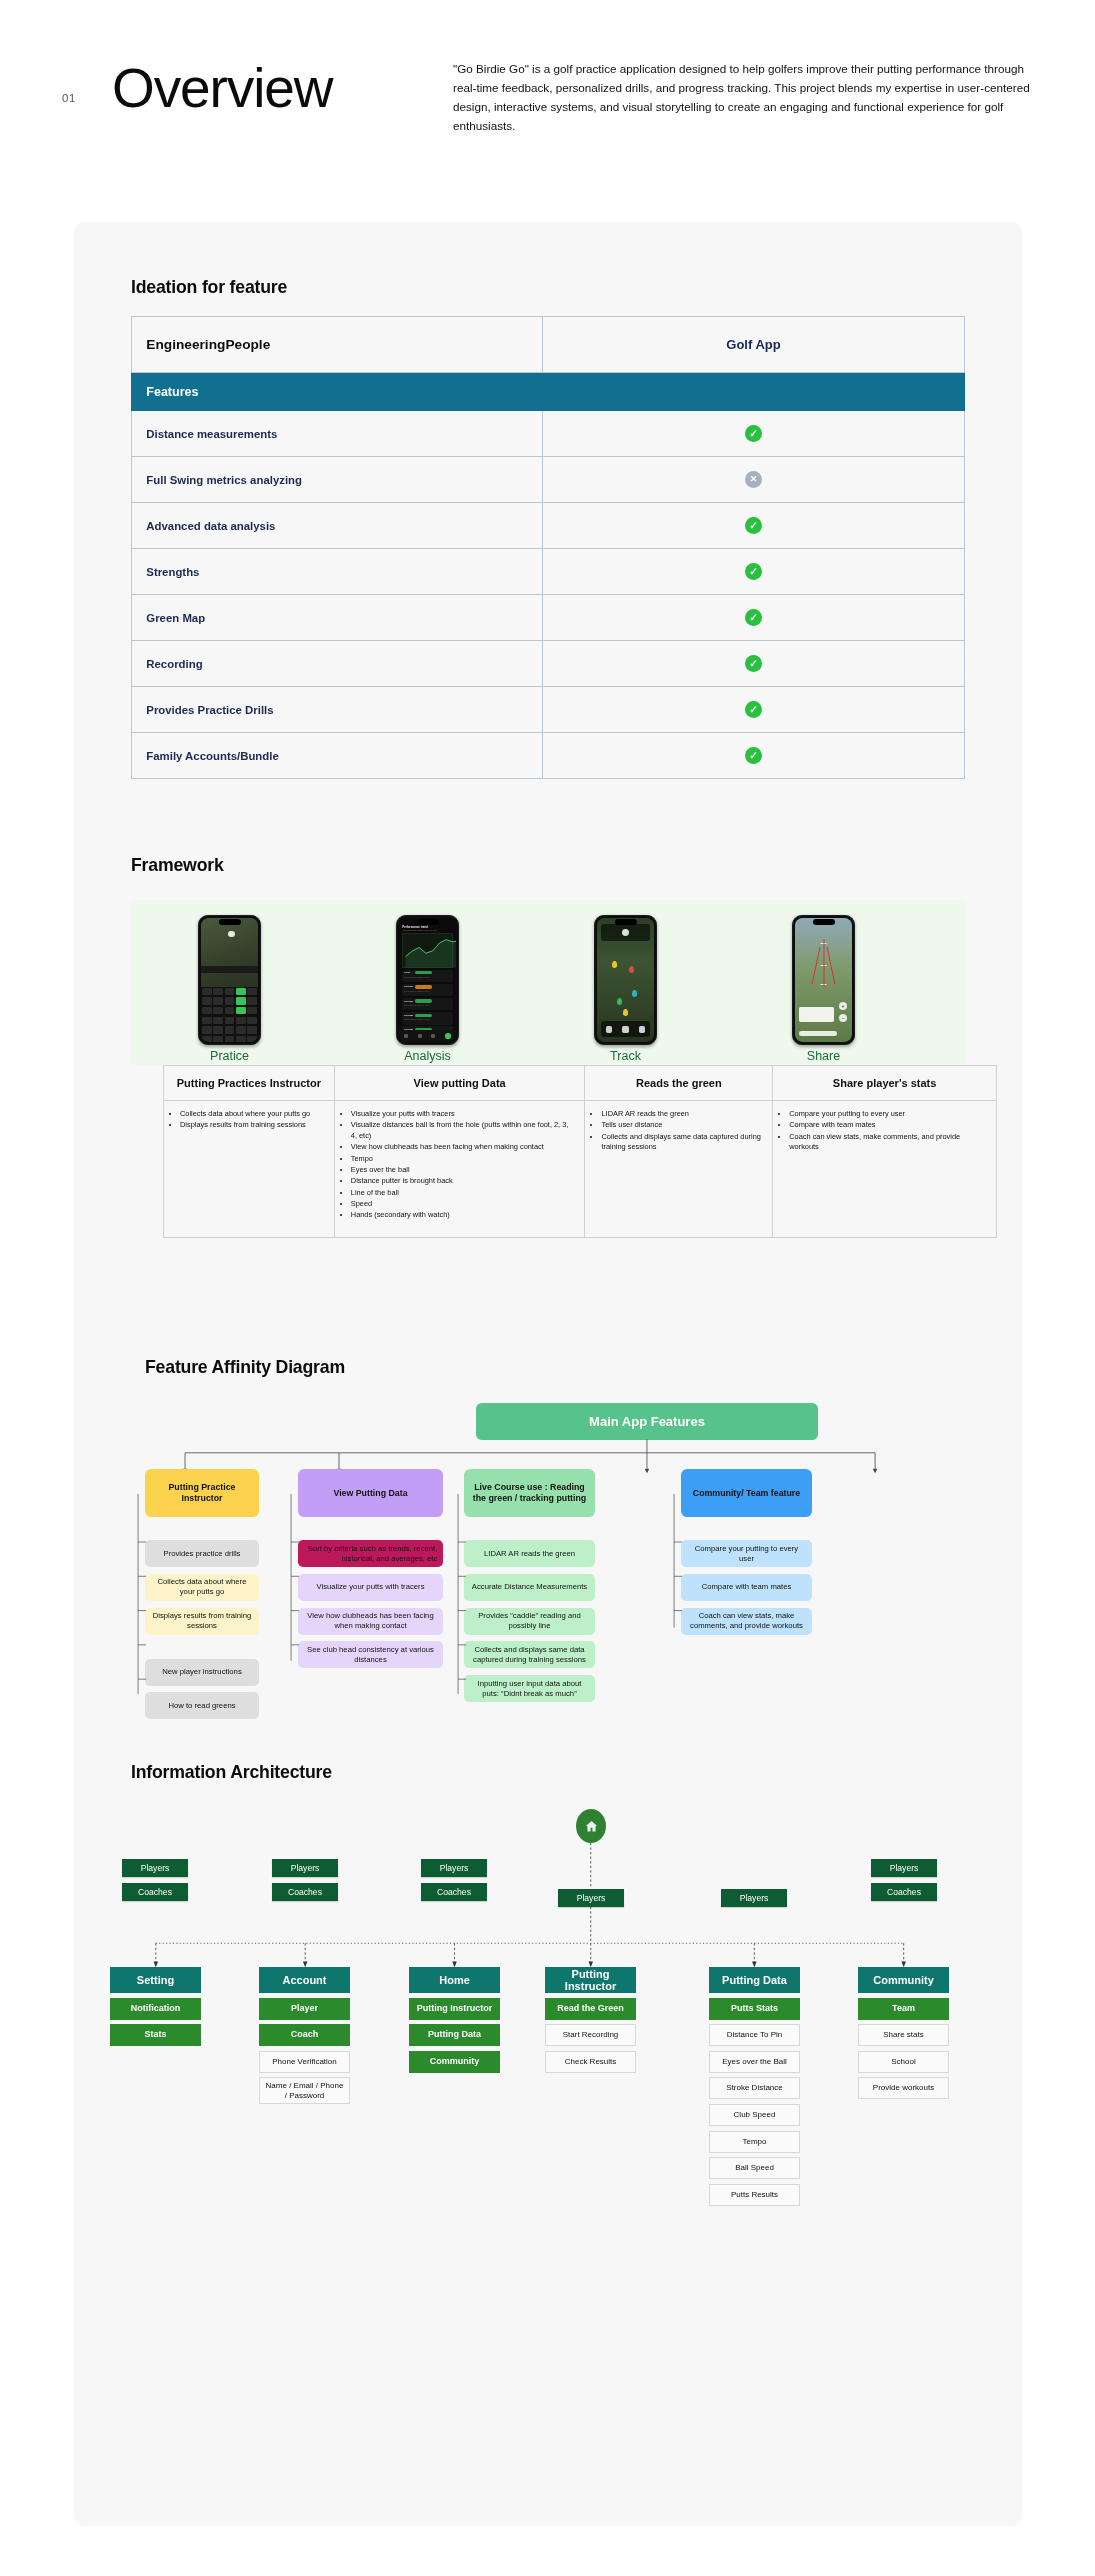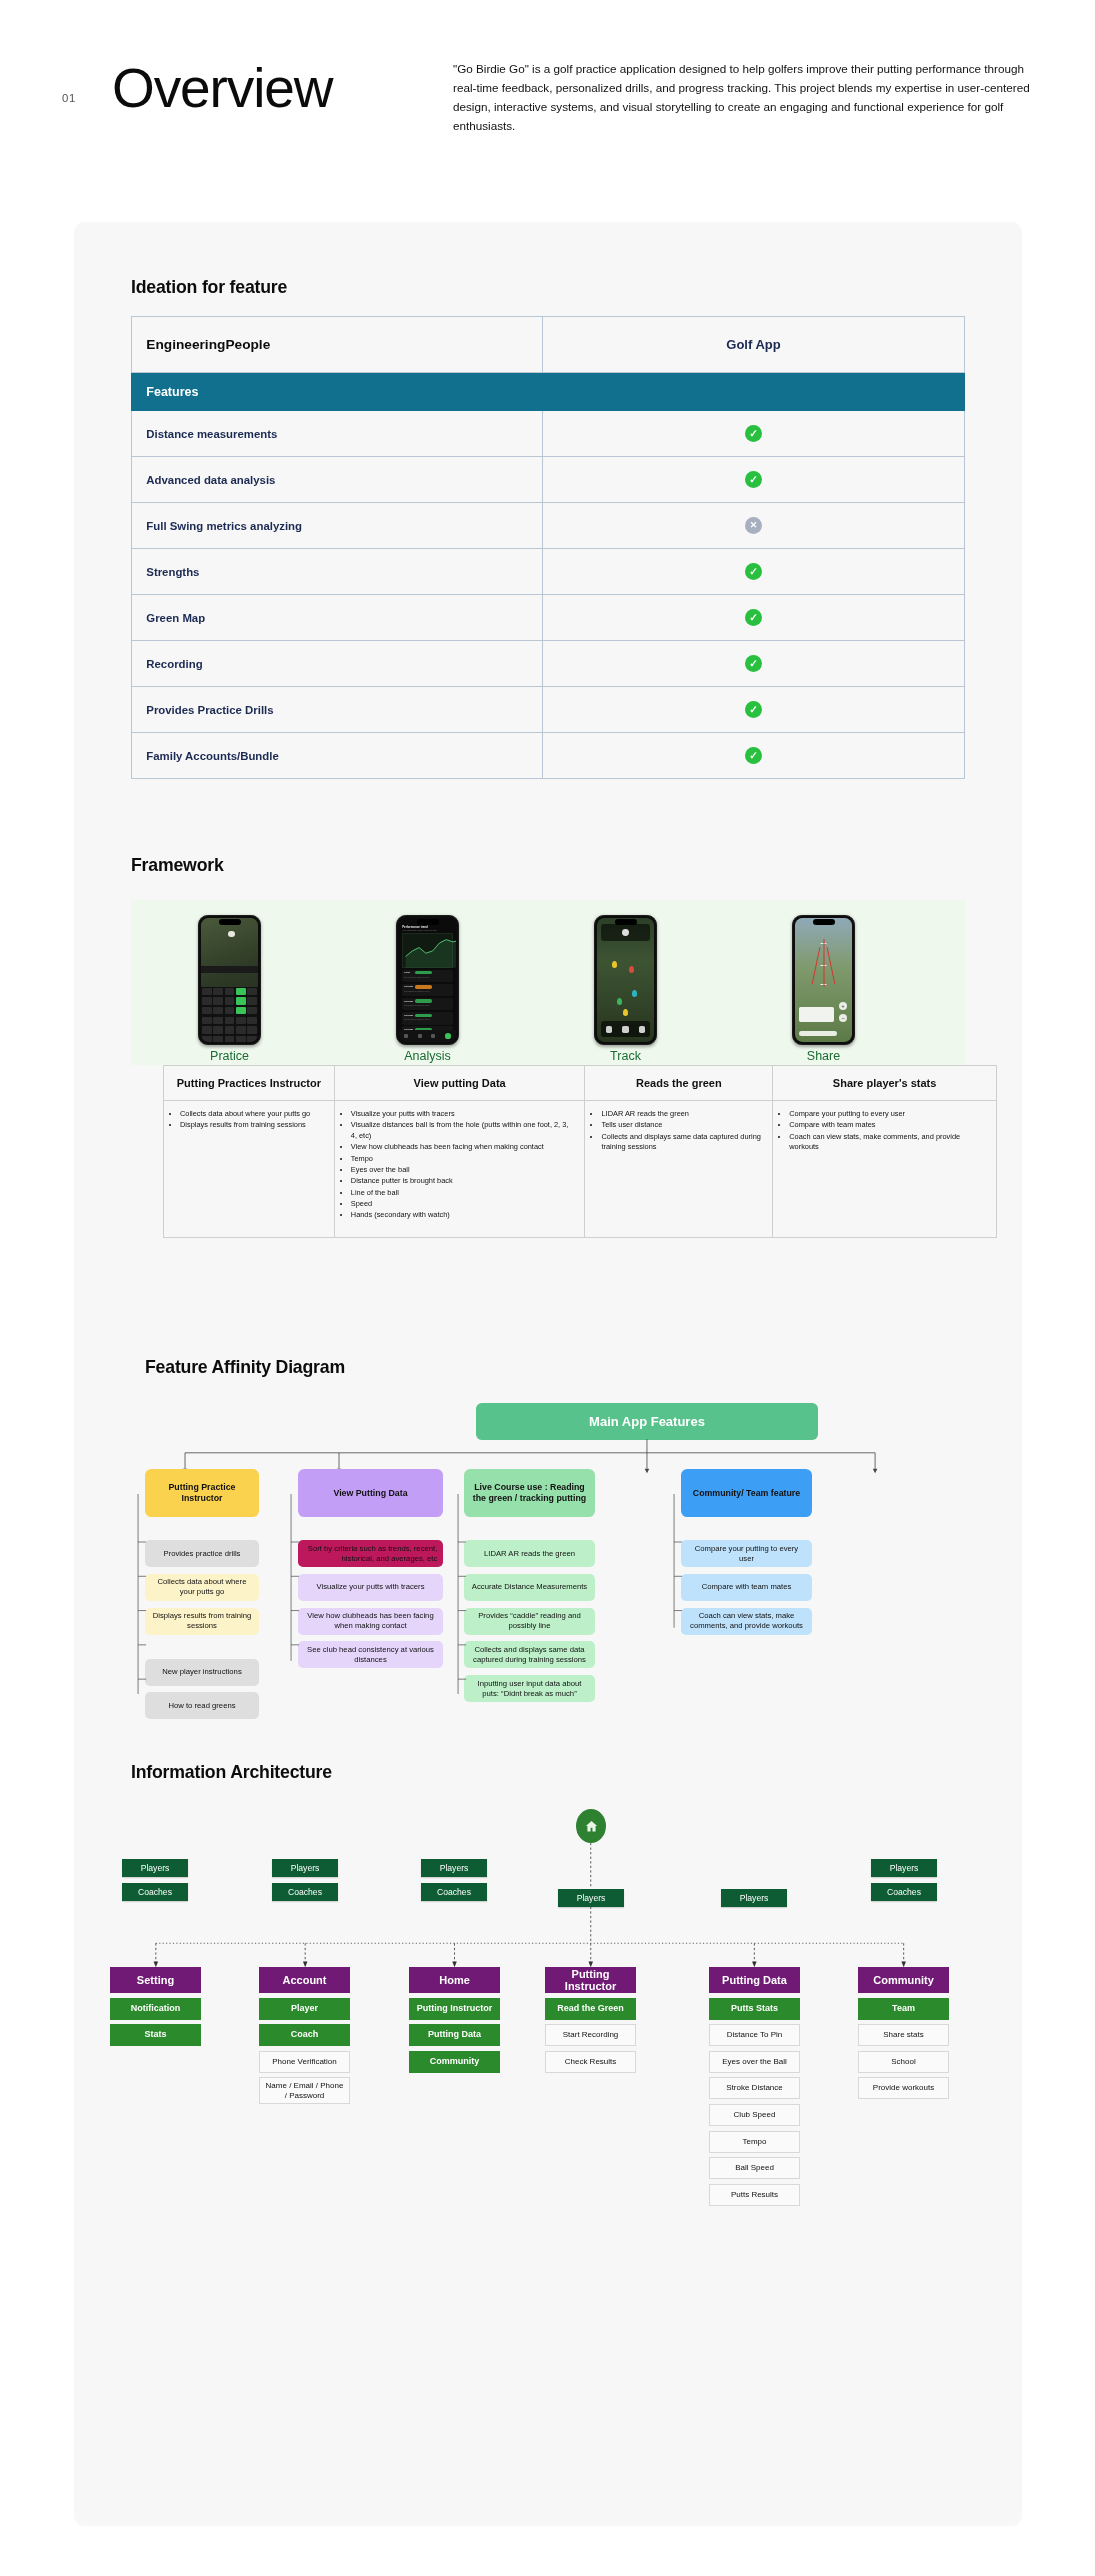--- a/index.html
+++ b/index.html
@@ -120,21 +120,21 @@
     display:flex; align-items:center; justify-content:center;
   }
   .ia-home svg { width:15px; height:15px; }
   .pill-g {
     position:absolute; width:66px; height:18px; background:#0d5c33; border-radius:0;
     color:#fff; font-size:8.6px; display:flex; align-items:center; justify-content:center;
     box-shadow:0 1.1px 1.1px rgba(0,0,0,.18);
   }
   .ia-col { position:absolute; width:91px; }
   .ia-top {
-    height:26px; background:#701a75; color:#fff; font-size:11px; font-weight:700;
+    height:26px; background:#0f766e; color:#fff; font-size:11px; font-weight:700;
     display:flex; align-items:center; justify-content:center; text-align:center;
   }
   .ia-mid {
     height:22px; background:#2b8a2b; color:#fff; font-size:9px; font-weight:700;
     display:flex; align-items:center; justify-content:center; margin-top:4.6px; text-align:center; line-height:1.1;
   }
   .ia-plain {
     min-height:22px; background:#fafafa; border:0.6px solid #d8d8d8; color:#111; font-size:8px;
     display:flex; align-items:center; justify-content:center; margin-top:4.6px; text-align:center;
     padding:2.3px 3.4px; line-height:1.25;
@@ -161,26 +161,26 @@
         </tr>
         <tr class="band">
           <td class="c1">Features</td>
           <td class="c2"></td>
         </tr>
         <tr>
           <td class="c1">Distance measurements</td>
           <td class="c2"><span class="mark yes">✓</span></td>
         </tr>
         <tr>
-          <td class="c1">Advanced data analysis</td>
-          <td class="c2"><span class="mark yes">✓</span></td>
-        </tr>
-        <tr>
           <td class="c1">Full Swing metrics analyzing</td>
           <td class="c2"><span class="mark no">✕</span></td>
+        </tr>
+        <tr>
+          <td class="c1">Advanced data analysis</td>
+          <td class="c2"><span class="mark yes">✓</span></td>
         </tr>
         <tr>
           <td class="c1">Strengths</td>
           <td class="c2"><span class="mark yes">✓</span></td>
         </tr>
         <tr>
           <td class="c1">Green Map</td>
           <td class="c2"><span class="mark yes">✓</span></td>
         </tr>
         <tr>

